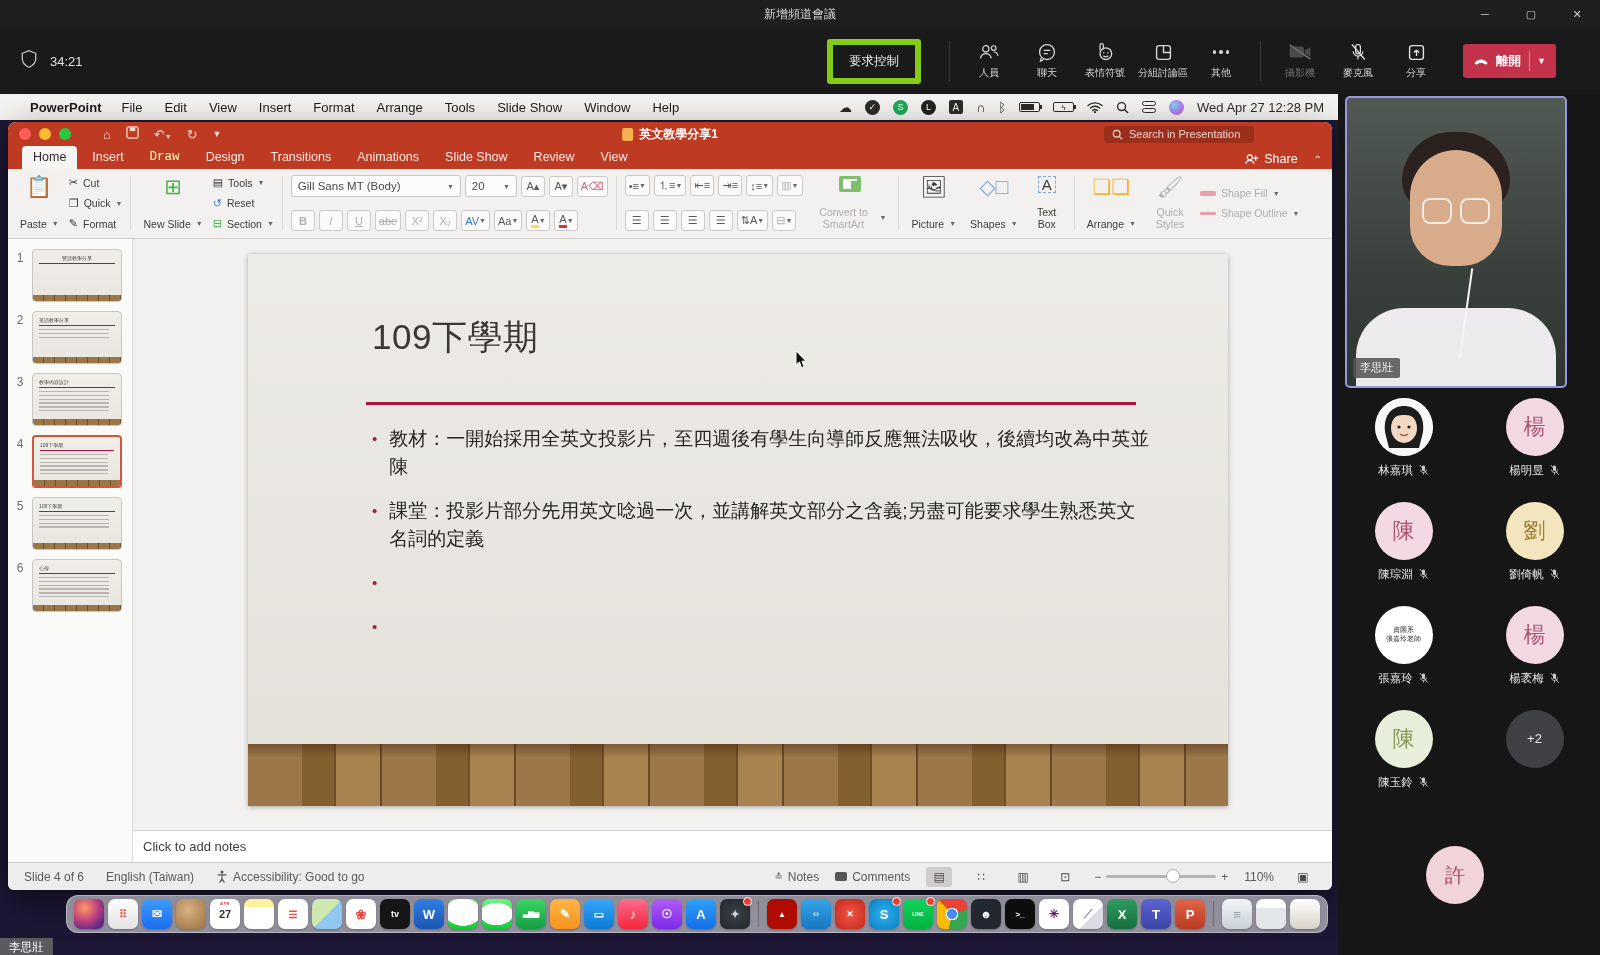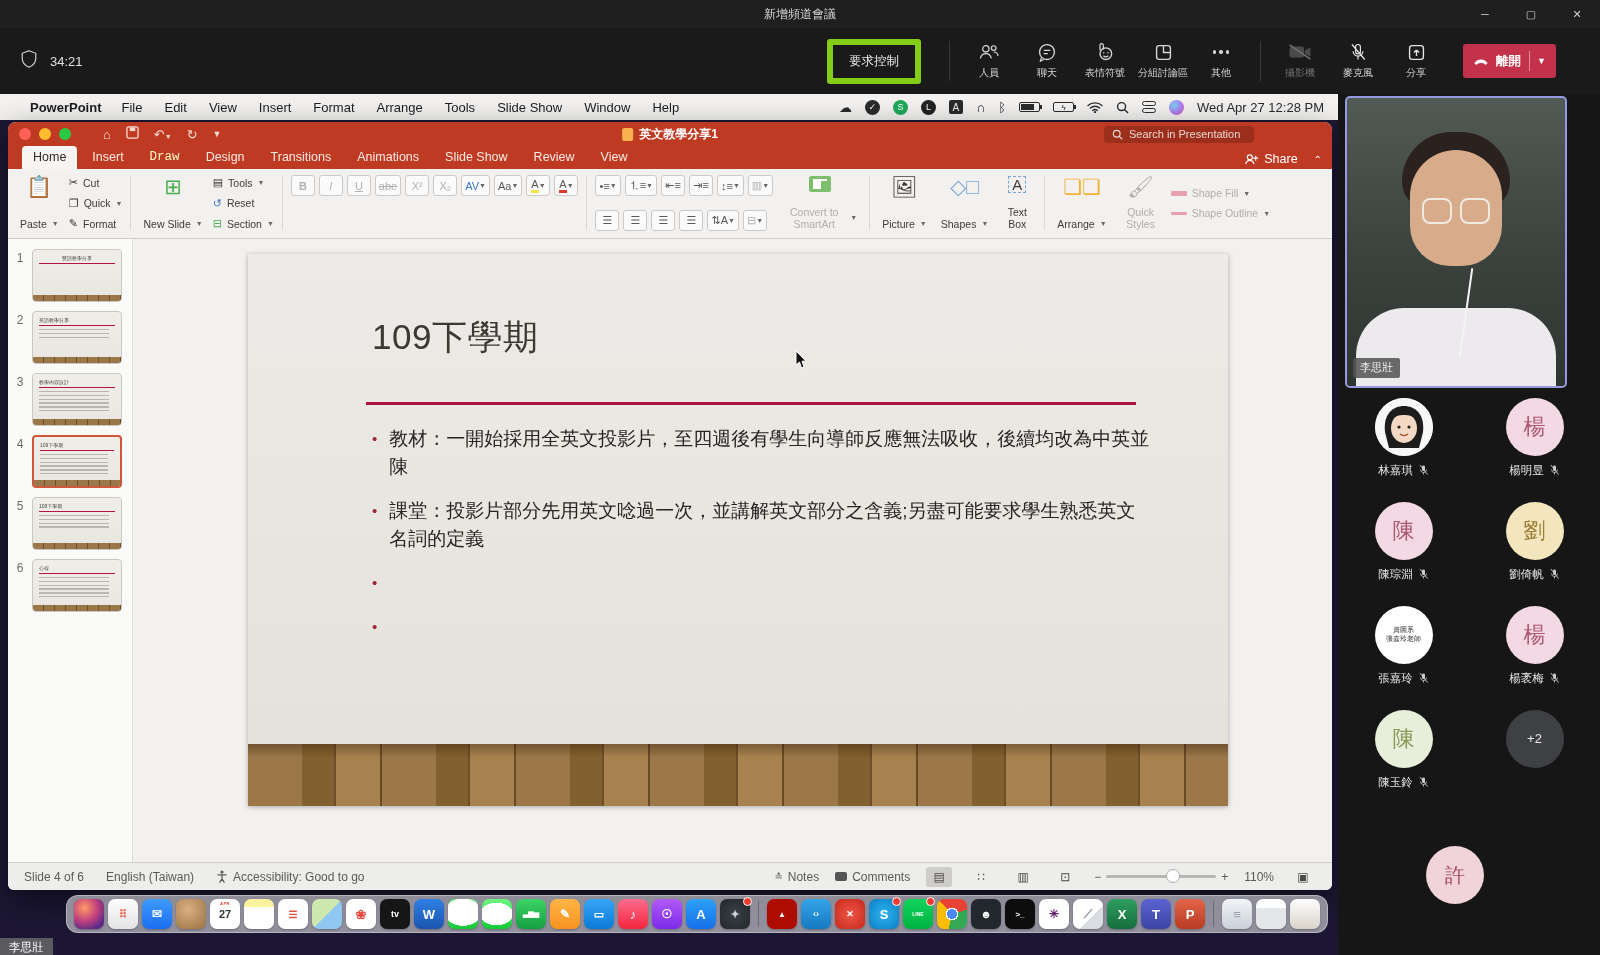--- a/index.html
+++ b/index.html
@@ -465,20 +465,33 @@
             </span>
           <span class="rb-item" data-name="section-button">
               <span class="mini" data-name="section-icon" style="color:#4caf50">⊟</span>
               <span>Section</span>
               <span class="chev">▼</span>
             </span>
         </div>
         <div class="rb-sep"></div>
         <div class="rb-rows">
           <div class="rb-row">
+            <span class="combo" style="width:170px" data-name="font-name-select">
+                <span style="flex:1">Gill Sans MT (Body)</span>
+                <span class="chev">▼</span>
+              </span>
+            <span class="combo" style="width:52px" data-name="font-size-select">
+                <span style="flex:1">20</span>
+                <span class="chev">▼</span>
+              </span>
+            <span class="sq" data-name="increase-font-button">A▴</span>
+            <span class="sq" data-name="decrease-font-button">A▾</span>
+            <span class="sq" data-name="clear-formatting-button" style="color:#c76a74">A⌫</span>
+          </div>
+          <div class="rb-row">
             <span class="sq dis" data-name="bold-button" style="font-weight:bold">B</span>
             <span class="sq dis" data-name="italic-button" style="font-style:italic">I</span>
             <span class="sq dis u-l" data-name="underline-button">U</span>
             <span class="sq dis strike" data-name="strikethrough-button">abe</span>
             <span class="sq dis" data-name="superscript-button">X²</span>
             <span class="sq dis" data-name="subscript-button">X₂</span>
             <span class="sq" data-name="character-spacing-button">
                 <span style="color:#3a76c4">AV</span>
                 <span class="chev">▼</span>
               </span>
@@ -661,20 +674,23 @@
                   </div>
                 </div>
               <div class="wood" data-name="slide-wood-floor-image"></div>
               <span class="cursor" data-name="mouse-cursor">
                 <svg width="13" height="19" viewBox="0 0 13 19">
                     <path d="M1 1l0 14 3.5-3 2 6 2.5-1-2-5.8H11z" fill="#111" stroke="#fff" stroke-width="1"></path>
                   </svg>
               </span>
             </div>
           </div>
+          <div class="notes" data-name="notes-pane">
+            <span data-name="notes-placeholder">Click to add notes</span>
+          </div>
         </div>
       </div>
 
       <div class="statusbar" data-name="powerpoint-statusbar">
         <span data-name="slide-number-status">Slide 4 of 6</span>
         <span data-name="language-status">English (Taiwan)</span>
         <span class="sb-item" data-name="accessibility-status">
           <svg data-name="accessibility-icon" width="12" height="13" viewBox="0 0 14 16">
               <circle cx="7" cy="2.6" r="1.9" fill="#5c5a58"></circle>
               <path d="M1.5 6h11M7 6v5M7 11l-3 4.5M7 11l3 4.5" stroke="#5c5a58" stroke-width="1.5" fill="none"></path>

